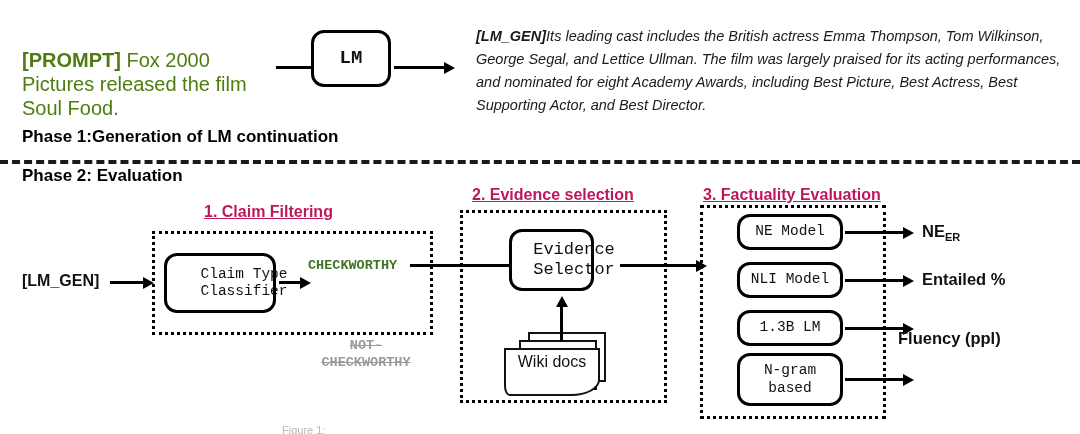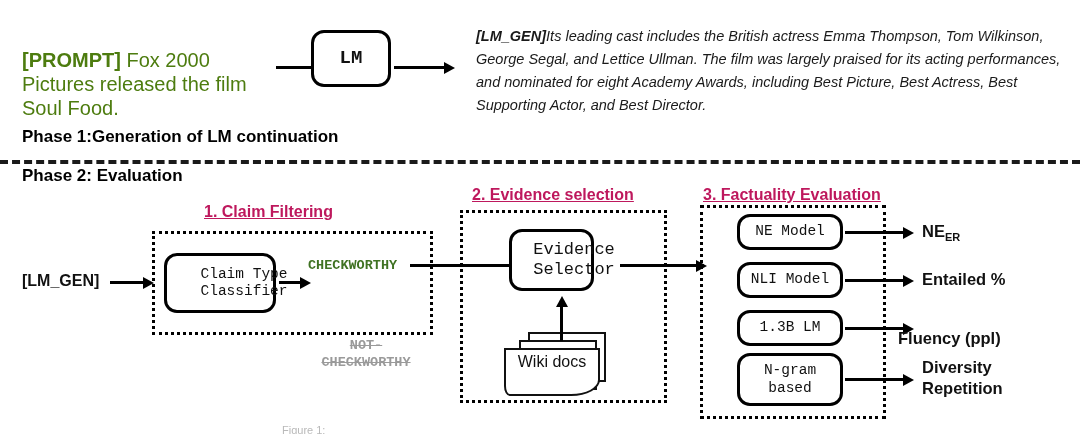--- a/index.html
+++ b/index.html
@@ -265,18 +265,16 @@
 
   <div class="rbox" style="left:737px; top:310px; width:106px; height:36px; font-size:14.5px;">1.3B LM</div>
   <div class="arrow-shaft" style="left:845px; top:327px; width:65px;"></div>
   <div class="arrow-head" style="left:903px; top:322.5px;"></div>
   <div class="outlabel" style="left:898px; top:317px;margin-top:11px;">Fluency (ppl)</div>
 
   <div class="rbox" style="left:737px; top:353px; width:106px; height:53px; font-size:14.5px;">N-gram
 based</div>
   <div class="arrow-shaft" style="left:845px; top:378px; width:65px;"></div>
   <div class="arrow-head" style="left:903px; top:373.5px;"></div>
-  <div class="outlabel" style="left:922px; top:357px;">Diversity
-Repetition</div>
 
   <div class="caption" style="left:282px; top:424px;">Figure 1:</div>
 
 </div>
 
 </body></html>

